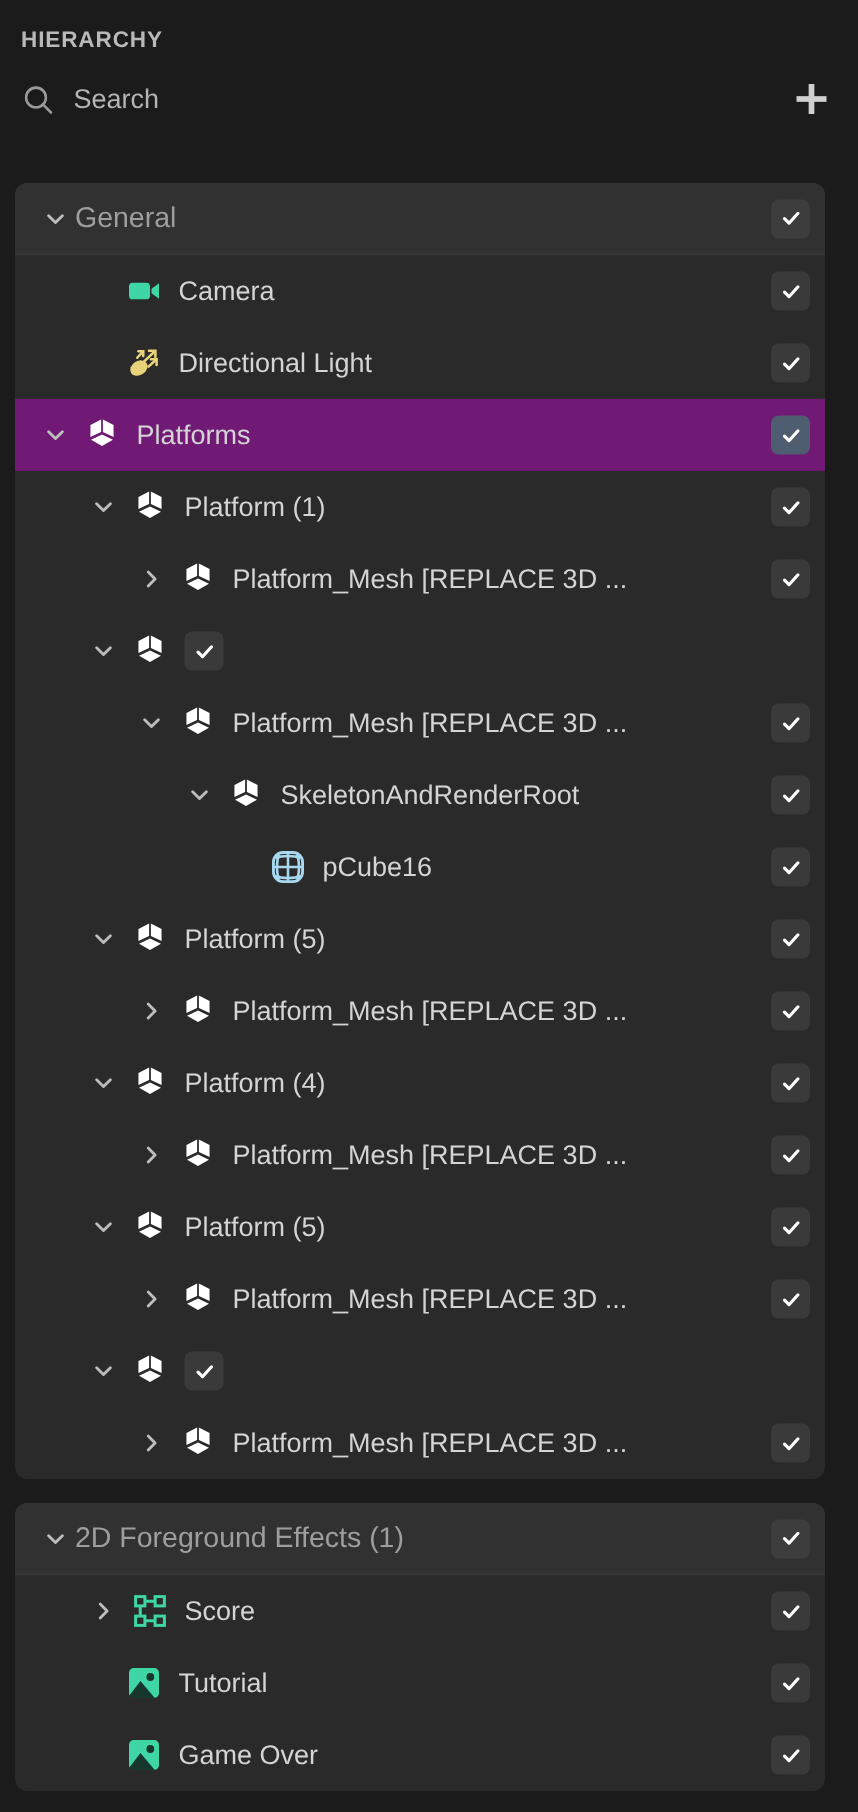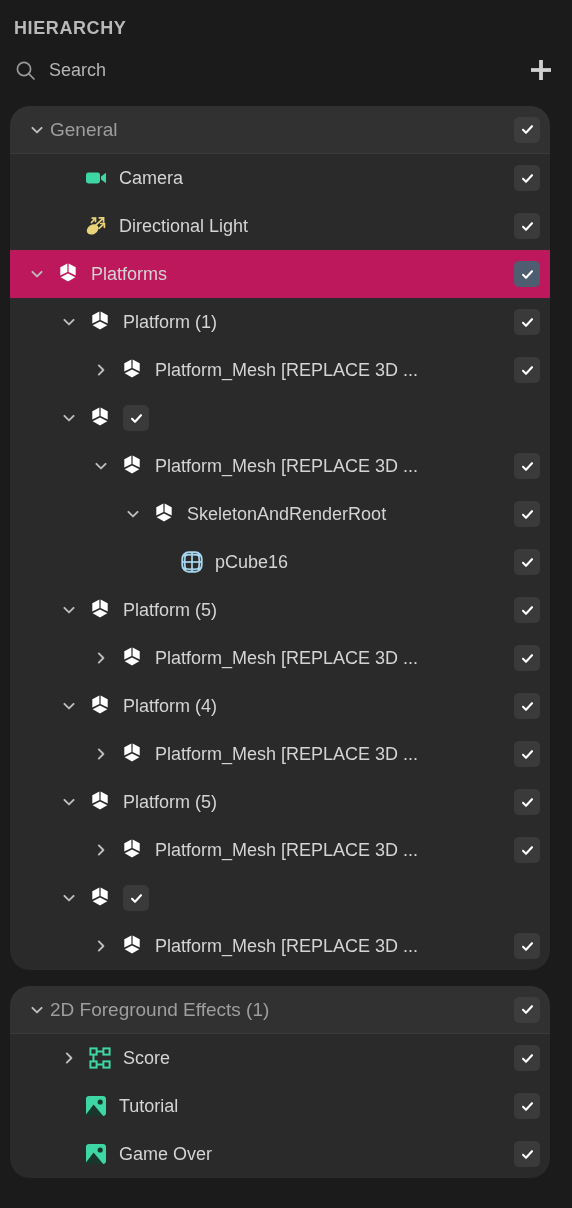--- a/index.html
+++ b/index.html
@@ -15,21 +15,21 @@
   #app {
     position: relative;
     width: 572px;
     height: 1208px;
     background: #1b1b1b;
   }
 
   
   .panel-title {
     padding: 18px 0 10px 14px;
-    font-size: 18px;
+    font-size: 15px;
     font-weight: bold;
     letter-spacing: 0.6px;
     color: #b9b9b9;
   }
 
   .search-row {
     display: flex;
     align-items: center;
     height: 42px;
     padding: 0 14px 0 12px;
@@ -60,39 +60,39 @@
 
   
   .tree-scroll {
     position: absolute;
     top: 106px; left: 0; right: 0; bottom: 0;
     overflow: hidden;
   }
 
   .card {
     background: #2a2a2a;
-    border-radius: 20px;
-    margin: 0 22px 16px 10px;
+    border-radius: 8px;
+    margin: 16px 22px 16px 10px;
     overflow: hidden;
   }
 
   
   .row {
     position: relative;
     display: flex;
     align-items: center;
     height: 48px;
     padding-right: 10px;
   }
   .row.group-header {
     background: #313131;
     border-bottom: 1px solid #3a3a3a;
   }
   .row.selected {
-    background: #be185d;
+    background: #701a75;
     justify-content: center;
   }
 
   .twisty {
     width: 26px; height: 26px;
     flex: none;
     display: flex; align-items: center; justify-content: center;
     cursor: pointer;
   }
   .twisty.empty { visibility: hidden; }

